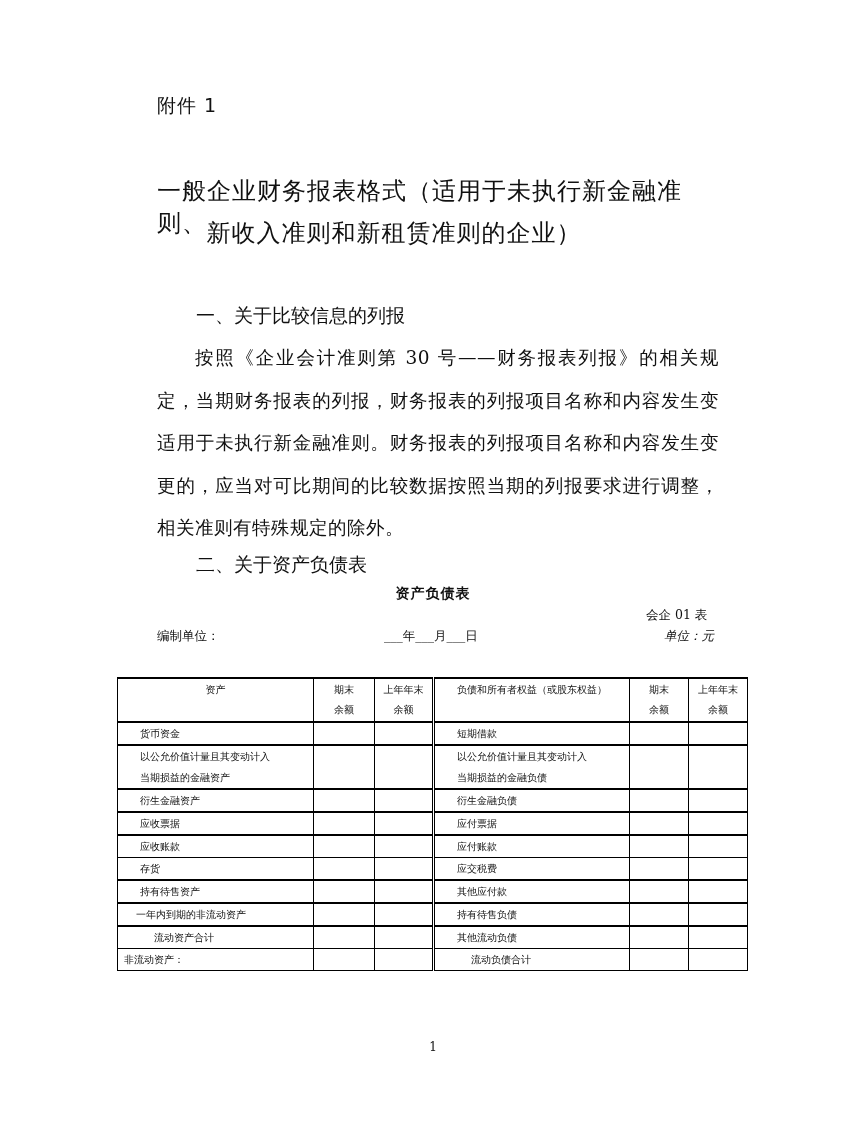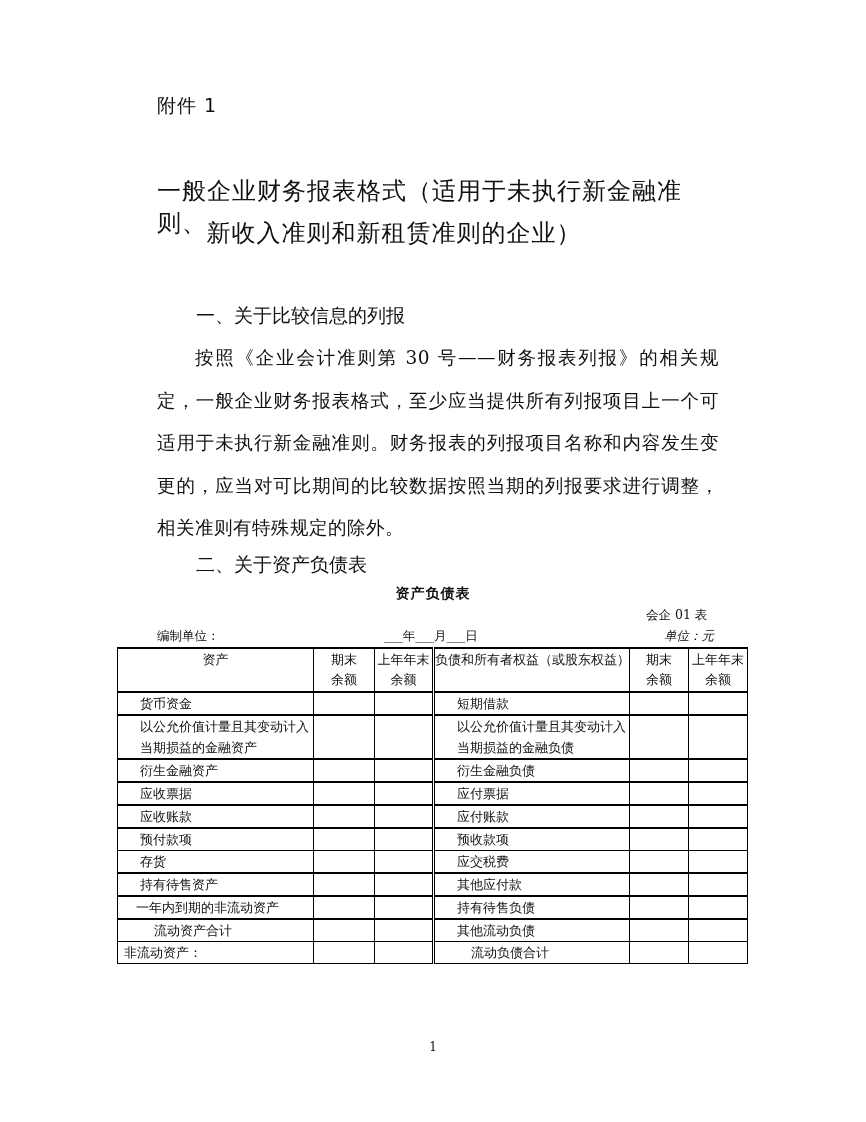--- a/index.html
+++ b/index.html
@@ -10,21 +10,21 @@
   .title { left: 0; width: 788px; text-align: center; font-size: 24px; letter-spacing: 1px; }
   .t1 { top: 175px; padding-left: 0; text-align: left; left: 157px; width: 560px; }
   .t2 { top: 217px; }
   .h2 { font-family: "DejaVu Sans", "Liberation Sans", sans-serif; font-size: 19px; left: 196px; }
   .para { left: 157px; width: 562px; font-size: 18.5px; line-height: 42.5px; top: 337px; letter-spacing: 0.5px; }
   .para p { margin: 0; text-align: justify; text-align-last: justify; height: 42.5px; white-space: nowrap; }
   .para p.first { text-indent: 38px; }
   .para p.last { text-align-last: left; }
   .tbl-title { left: 0; width: 866px; text-align: center; top: 585px; font-size: 14px; font-weight: bold; letter-spacing: 1px; }
   .small { font-size: 12.5px; text-align: right; }
-  table.bs { position: absolute; left: 117px; top: 647px; border-collapse: collapse; table-layout: fixed; width: 630px; font-size: 13px; }
+  table.bs { position: absolute; left: 117px; top: 677px; border-collapse: collapse; table-layout: fixed; width: 630px; font-size: 10px; }
   table.bs td { border: 1px solid #000; padding: 0 0 0 6px; height: 21px; vertical-align: middle; white-space: nowrap; overflow: hidden; }
   table.bs tr.head td { height: 41px; text-align: center; vertical-align: top; line-height: 20px; padding: 1px 0 0 0; border-bottom: 2px solid #000; }
   table.bs tr.tall td { height: 42px; line-height: 21px; }
   table.bs td.sep { border-left: 3px double #000; }
   table.bs tr.toprow td { border-top: 2px solid #000; }
   .ind1 { padding-left: 22px !important; }
   .ind2 { padding-left: 36px !important; }
   .ind0 { padding-left: 6px !important; }
   .pagenum { left: 0; width: 866px; text-align: center; top: 1040px; font-size: 12px; }
 </style>
@@ -33,21 +33,21 @@
 
 <div class="abs attach">附件 1</div>
 
 <div class="abs title t1">一般企业财务报表格式（适用于未执行新金融准则、</div>
 <div class="abs title t2">新收入准则和新租赁准则的企业）</div>
 
 <div class="abs h2" style="top:303px;">一、关于比较信息的列报</div>
 
 <div class="abs para">
   <p class="first">按照《企业会计准则第 30 号——财务报表列报》的相关规</p>
-  <p>定，一般企业财务报表格式，至少应当提供所有列报项目上一个可</p>
+  <p>定，当期财务报表的列报，财务报表的列报项目名称和内容发生变</p>
   <p>适用于未执行新金融准则。财务报表的列报项目名称和内容发生变</p>
   <p>更的，应当对可比期间的比较数据按照当期的列报要求进行调整，</p>
   <p class="last">相关准则有特殊规定的除外。</p>
 </div>
 
 <div class="abs h2" style="top:552px;">二、关于资产负债表</div>
 
 <div class="abs tbl-title">资产负债表</div>
 <div class="abs small" style="left:646px; top:607px;">会企 01 表</div>
 <div class="abs small" style="left:157px; top:628px;">编制单位：</div>
@@ -105,28 +105,20 @@
         <td></td>
   </tr>
   <tr class="toprow">
     <td class="ind1">应收账款</td>
         <td></td>
         <td></td>
     <td class="sep ind1">应付账款</td>
         <td></td>
         <td></td>
   </tr>
-  <tr class="toprow">
-    <td class="ind1">预付款项</td>
-        <td></td>
-        <td></td>
-    <td class="sep ind1">预收款项</td>
-        <td></td>
-        <td></td>
-  </tr>
   <tr>
     <td class="ind1">存货</td>
         <td></td>
         <td></td>
     <td class="sep ind1">应交税费</td>
         <td></td>
         <td></td>
   </tr>
   <tr class="toprow">
     <td class="ind1">持有待售资产</td>

